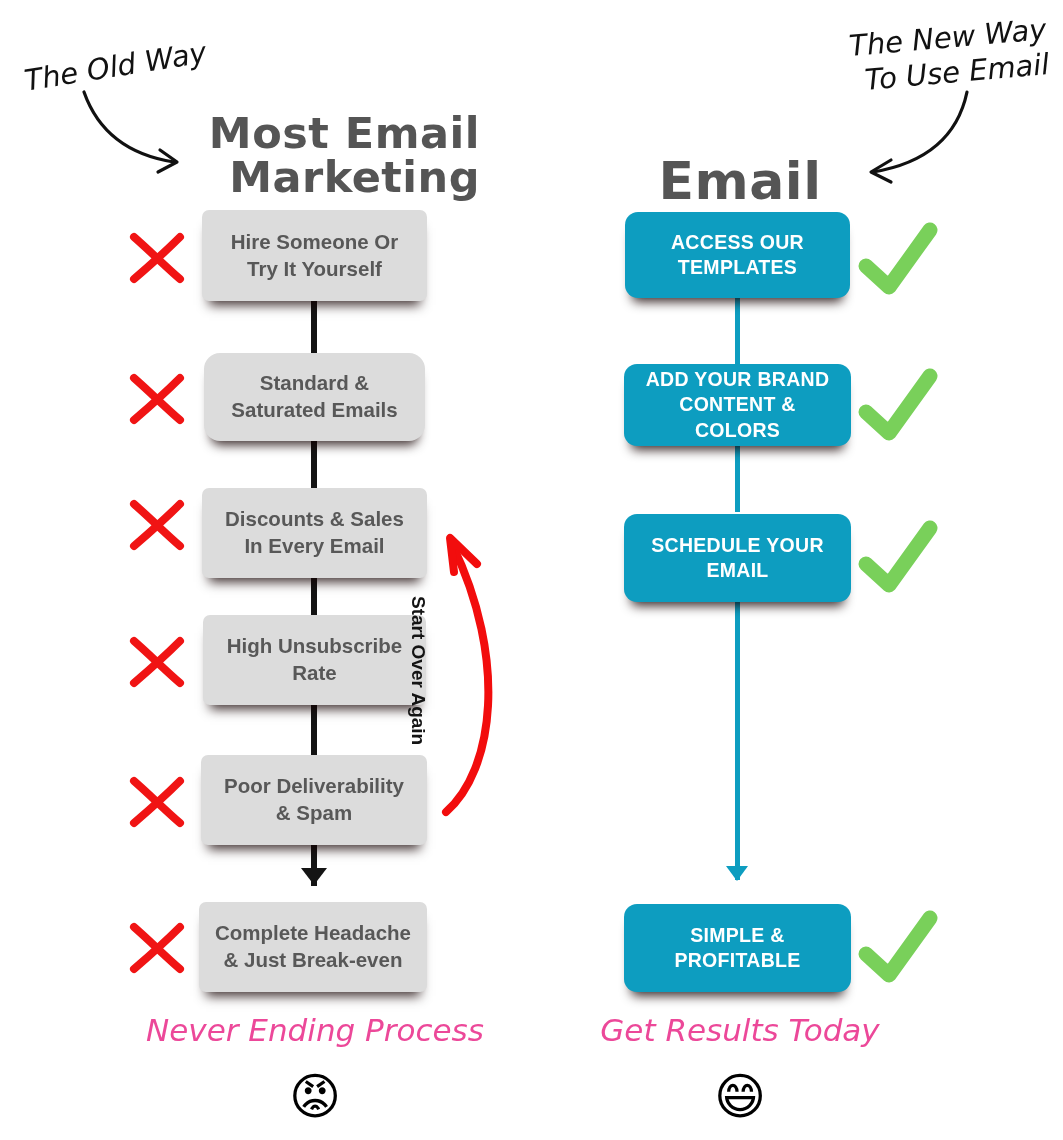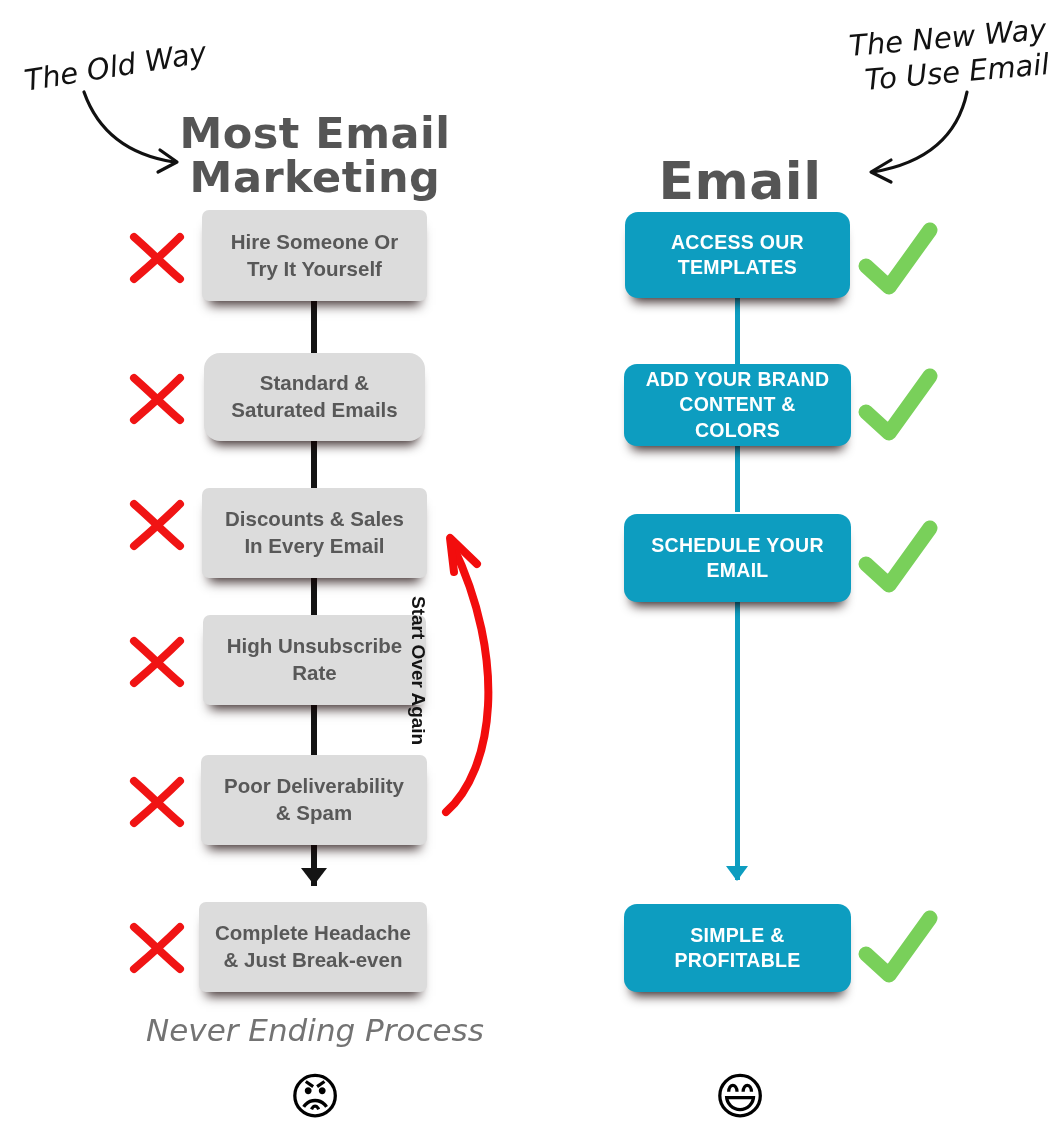--- a/index.html
+++ b/index.html
@@ -47,21 +47,21 @@
   .col-title {
     position: absolute;
     font-family: "DejaVu Sans", sans-serif;
     font-weight: bold;
     color: #555555;
     text-align: center;
     letter-spacing: 0.5px;
     line-height: 1.02;
     white-space: pre-line;
   }
-  #title-left  { left: 150px; top: 112px; width: 330px; font-size: 43px; }
+  #title-left  { left: 150px; top: 112px; width: 330px; font-size: 43px; text-align: right; }
   #title-right { left: 565px; top: 155px; width: 350px; font-size: 52px; }
 
   
   .flow-box {
     position: absolute;
     border-radius: 7px;
     display: flex;
     align-items: center;
     justify-content: center;
     text-align: center;
@@ -124,21 +124,21 @@
     transform: rotate(90deg);
     transform-origin: left top;
   }
 
   
   .footer-note {
     position: absolute;
     font-family: "DejaVu Sans", sans-serif;
     font-style: italic;
     font-size: 31px;
-    color: #737373;
+    color: #ec4899;
     text-align: center;
     white-space: nowrap;
   }
   #footer-left  { left: 90px;  top: 1012px; width: 450px; }
   #footer-right { left: 515px; top: 1012px; width: 450px; }
 
   .emoji {
     position: absolute;
     font-size: 50px;
     line-height: 1;
@@ -267,15 +267,16 @@
   <svg class="mark" style="left:858px; top:366px;" width="80" height="80" viewBox="0 0 80 80">
     <path d="M8 46 L31 67 L72 10" stroke="#79d05a" stroke-width="15" fill="none" stroke-linecap="round" stroke-linejoin="round"></path>
   </svg>
   <svg class="mark" style="left:858px; top:518px;" width="80" height="80" viewBox="0 0 80 80">
     <path d="M8 46 L31 67 L72 10" stroke="#79d05a" stroke-width="15" fill="none" stroke-linecap="round" stroke-linejoin="round"></path>
   </svg>
   <svg class="mark" style="left:858px; top:908px;" width="80" height="80" viewBox="0 0 80 80">
     <path d="M8 46 L31 67 L72 10" stroke="#79d05a" stroke-width="15" fill="none" stroke-linecap="round" stroke-linejoin="round"></path>
   </svg>
 
+  <div class="footer-note" id="footer-right">Get Results Today</div>
   <div class="emoji" id="emoji-right">😄</div>
 
 </div>
 
 </body></html>

